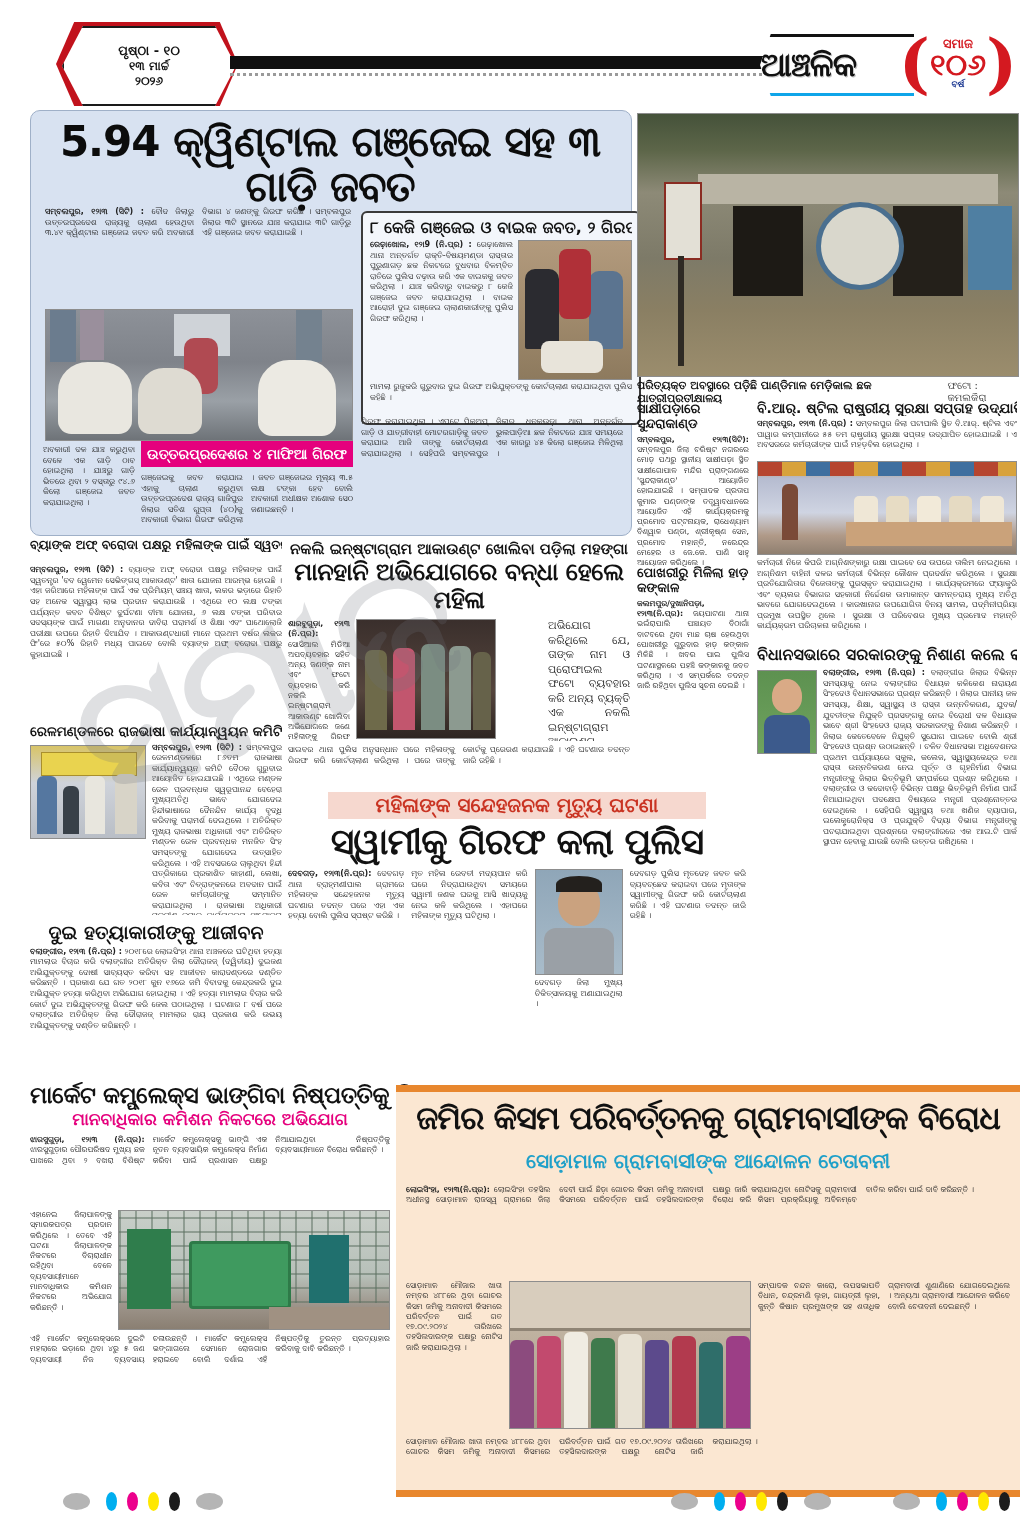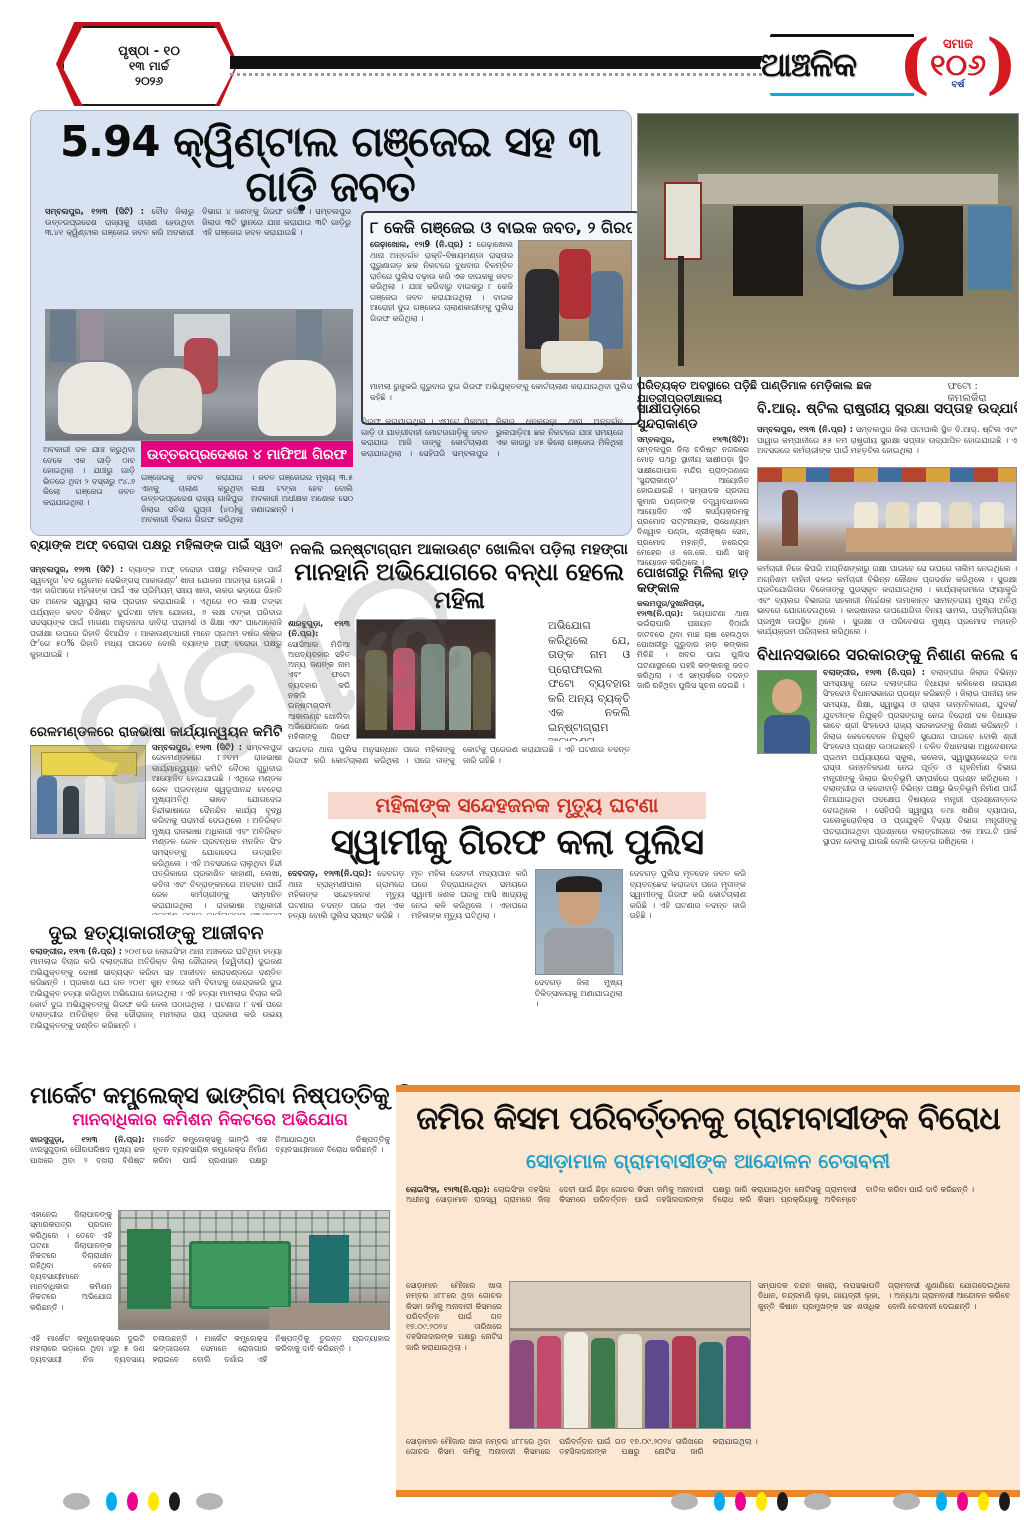--- a/index.html
+++ b/index.html
@@ -154,21 +154,21 @@
   <div class="abs" style="left:637px;top:566px;width:112px;">
     <h3 class="h-md">ପୋଖରୀରୁ ମିଳିଲା ହାଡ଼ କଙ୍କାଳ</h3>
     <p class="bodytext" style="height:140px;margin-top:3px;font-size:7.8px;">
       <span class="dl">କଲମପୁର/ଦୁଖାନିପଡ଼ା, ୧୨ା୩(ନି.ପ୍ର):</span>
       <span>ଜୟପାଟଣା ଥାନା ଭଇଁରାପାଲି ପଞ୍ଚାୟତ ବିଠାଗାଁ ବାଟବରେ ଥିବା ମାଛ ଚାଷ ହେଉଥିବା ପୋଖରୀରୁ ଗୁରୁବାର ହାଡ଼ କଙ୍କାଳ ମିଳିଛି । ଖବର ପାଇ ପୁଲିସ ଘଟଣାସ୍ଥଳରେ ପହଞ୍ଚି କଙ୍କାଳକୁ ଜବତ କରିଥିଲା । ଏ ସମ୍ପର୍କରେ ତଦନ୍ତ ଜାରି ରହିଥିବା ପୁଲିସ ସୂଚନା ଦେଇଛି ।</span>
     </p>
   </div>
 
   <div class="abs" style="left:757px;top:400px;width:260px;">
     <h3 class="h-md" style="font-size:14px;white-space:nowrap;">ବି.ଆର୍. ଷ୍ଟିଲ ରାଷ୍ଟ୍ରୀୟ ସୁରକ୍ଷା ସପ୍ତାହ ଉଦ୍‌ଯାପିତ</h3>
-    <p class="bodytext" style="height:40px;margin-top:9px;">
+    <p class="bodytext" style="height:40px;margin-top:3px;">
       <span class="dl">ସମ୍ବଲପୁର, ୧୨ା୩ (ନି.ପ୍ର) :</span>
       <span>ସମ୍ବଲପୁର ଜିଲା ପଟାପାଲି ସ୍ଥିତ ବି.ଆର୍. ଷ୍ଟିଲ ଏବଂ ପାୱାର କମ୍ପାନୀରେ ୫୫ ତମ ରାଷ୍ଟ୍ରୀୟ ସୁରକ୍ଷା ସପ୍ତାହ ଉଦ୍‌ଯାପିତ ହୋଇଯାଇଛି । ଏ ଅବସରରେ କର୍ମଚାରୀଙ୍କ ପାଇଁ ମହଡ଼ବିଲ ହୋଇଥିଲା ।</span>
     </p>
     <div class="photo" style="width:258px;height:92px;margin-top:2px;background:linear-gradient(180deg,#c8903e 0%,#b6bcd0 18%,#cfd4e2 55%,#b09a88 80%,#8f7f70 100%);">
       <div class="pshape" style="left:0;top:0;width:258px;height:14px;background:repeating-linear-gradient(90deg,#b6452f 0 24px,#d8a23c 24px 48px,#3f6f9f 48px 72px);"></div>
       <div class="pshape" style="left:24px;top:22px;width:16px;height:56px;background:#7a4a38;border-radius:6px 6px 0 0;"></div>
       <div class="pshape" style="left:96px;top:34px;width:150px;height:26px;display:flex;gap:8px;">
         <span style="flex:1;background:#efe7d6;border-radius:5px 5px 0 0;"></span>
         <span style="flex:1;background:#e7dcc4;border-radius:5px 5px 0 0;"></span>
         <span style="flex:1;background:#f2ead9;border-radius:5px 5px 0 0;"></span>

